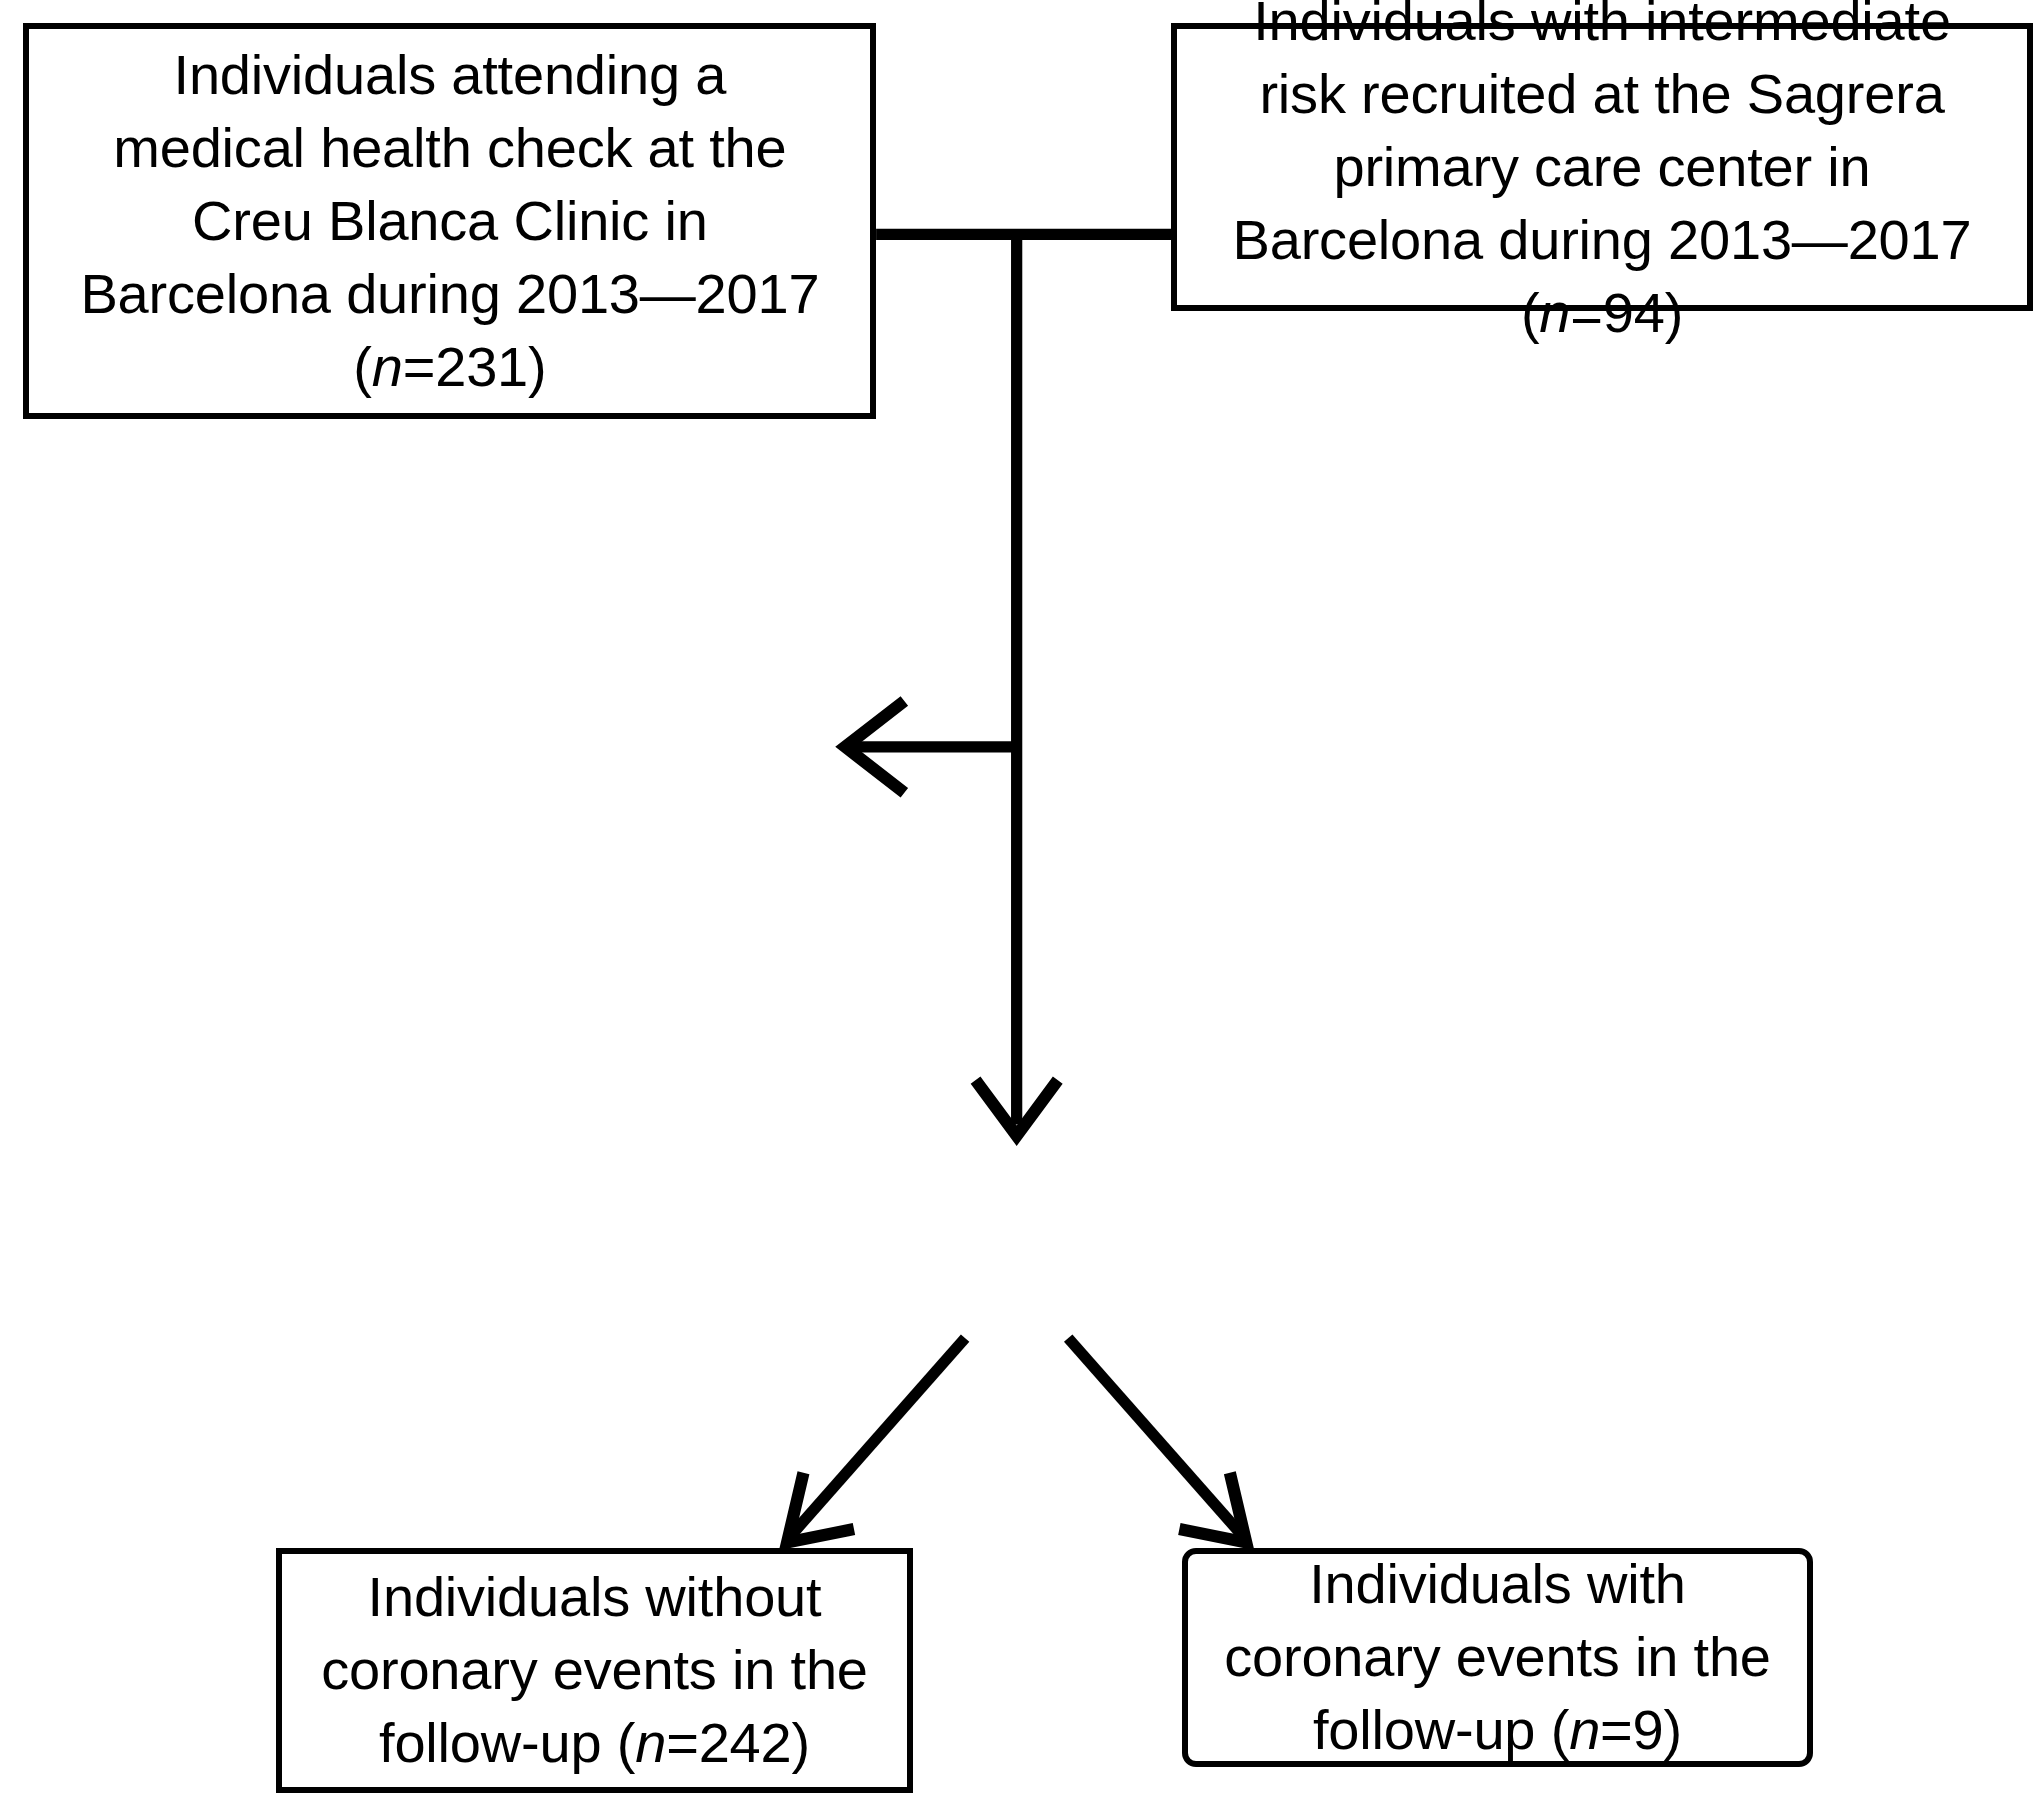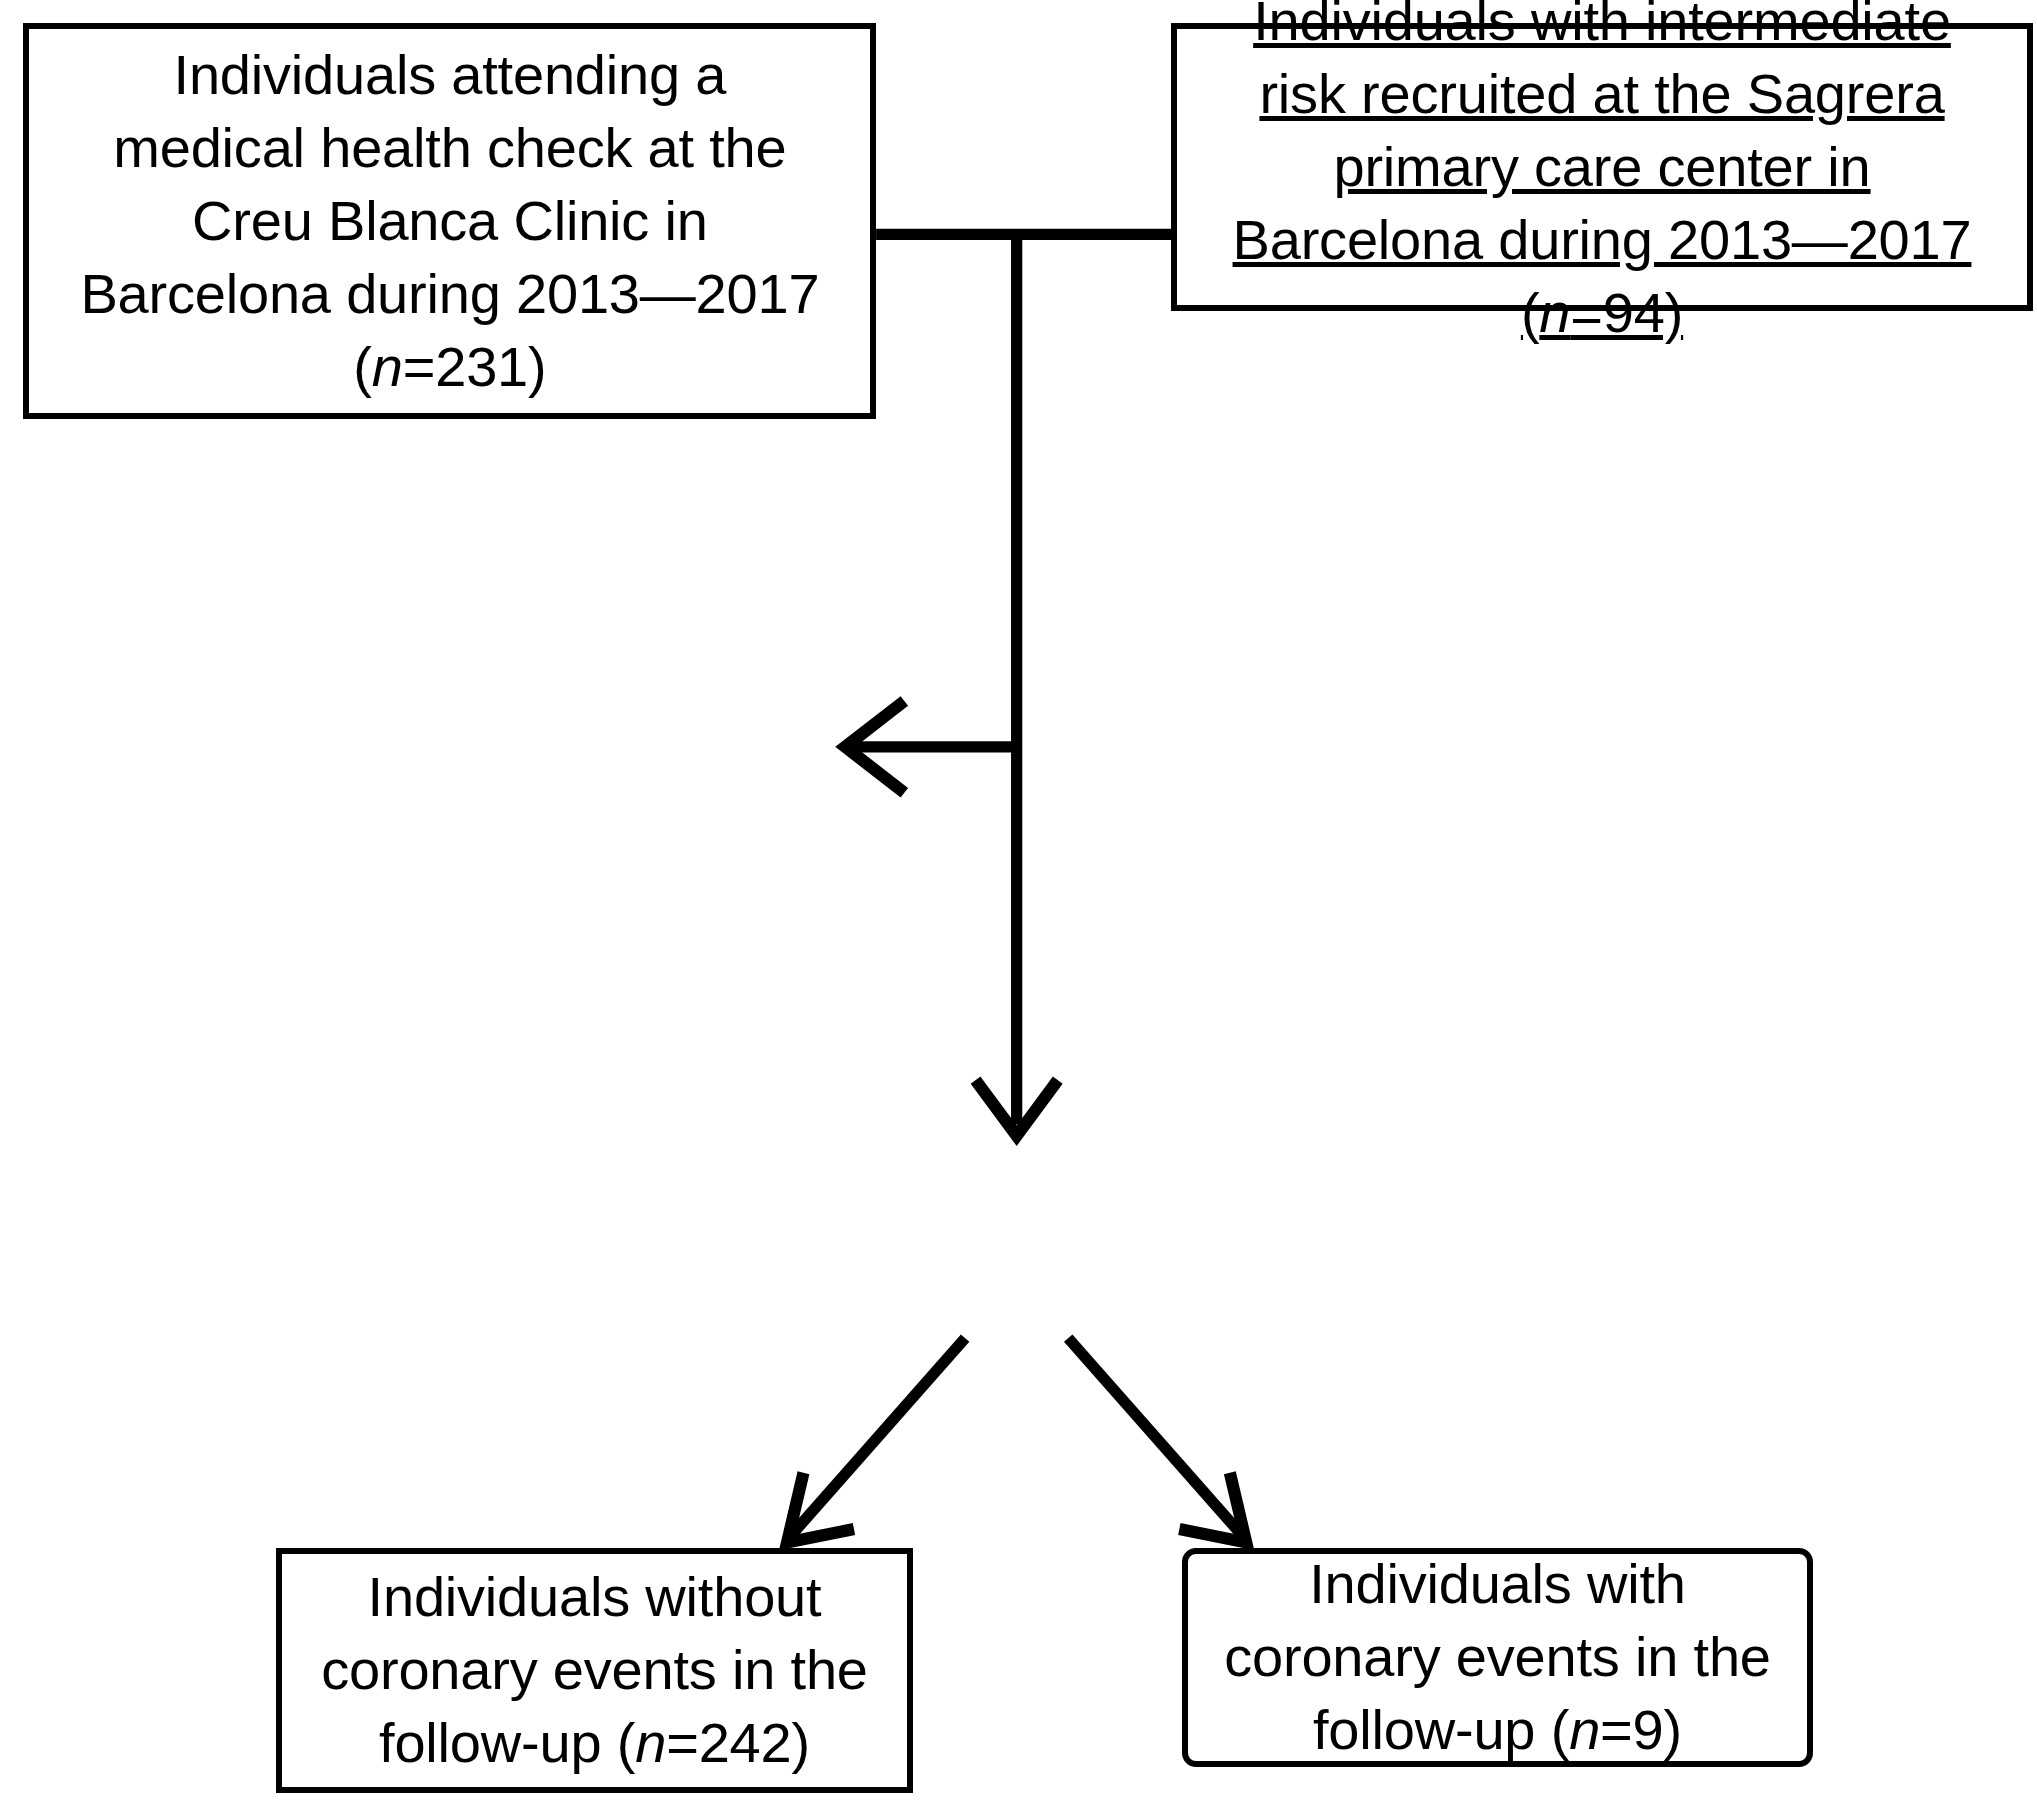--- a/index.html
+++ b/index.html
@@ -48,21 +48,21 @@
   }
   .node-text em {
     font-style: italic;
   }
 
   
   #node-source-clinic {
     left: 23.4px;  top: 23.4px;  width: 853px;  height: 396px;
   }
   #node-source-primary-care {
-    left: 1171px; top: 23.4px; width: 862px; height: 288px; text-decoration: underline;
+    left: 1171px; top: 23.4px; width: 862px; height: 288px;
   }
   #node-no-followup {
     left: 105px; top: 661px; width: 724px; height: 174px;
   }
   #node-available-analysis {
     left: 682px; top: 1145px; width: 669px; height: 187px;
   }
   #node-without-events {
     left: 276px; top: 1548px; width: 637px; height: 245px;
   }

